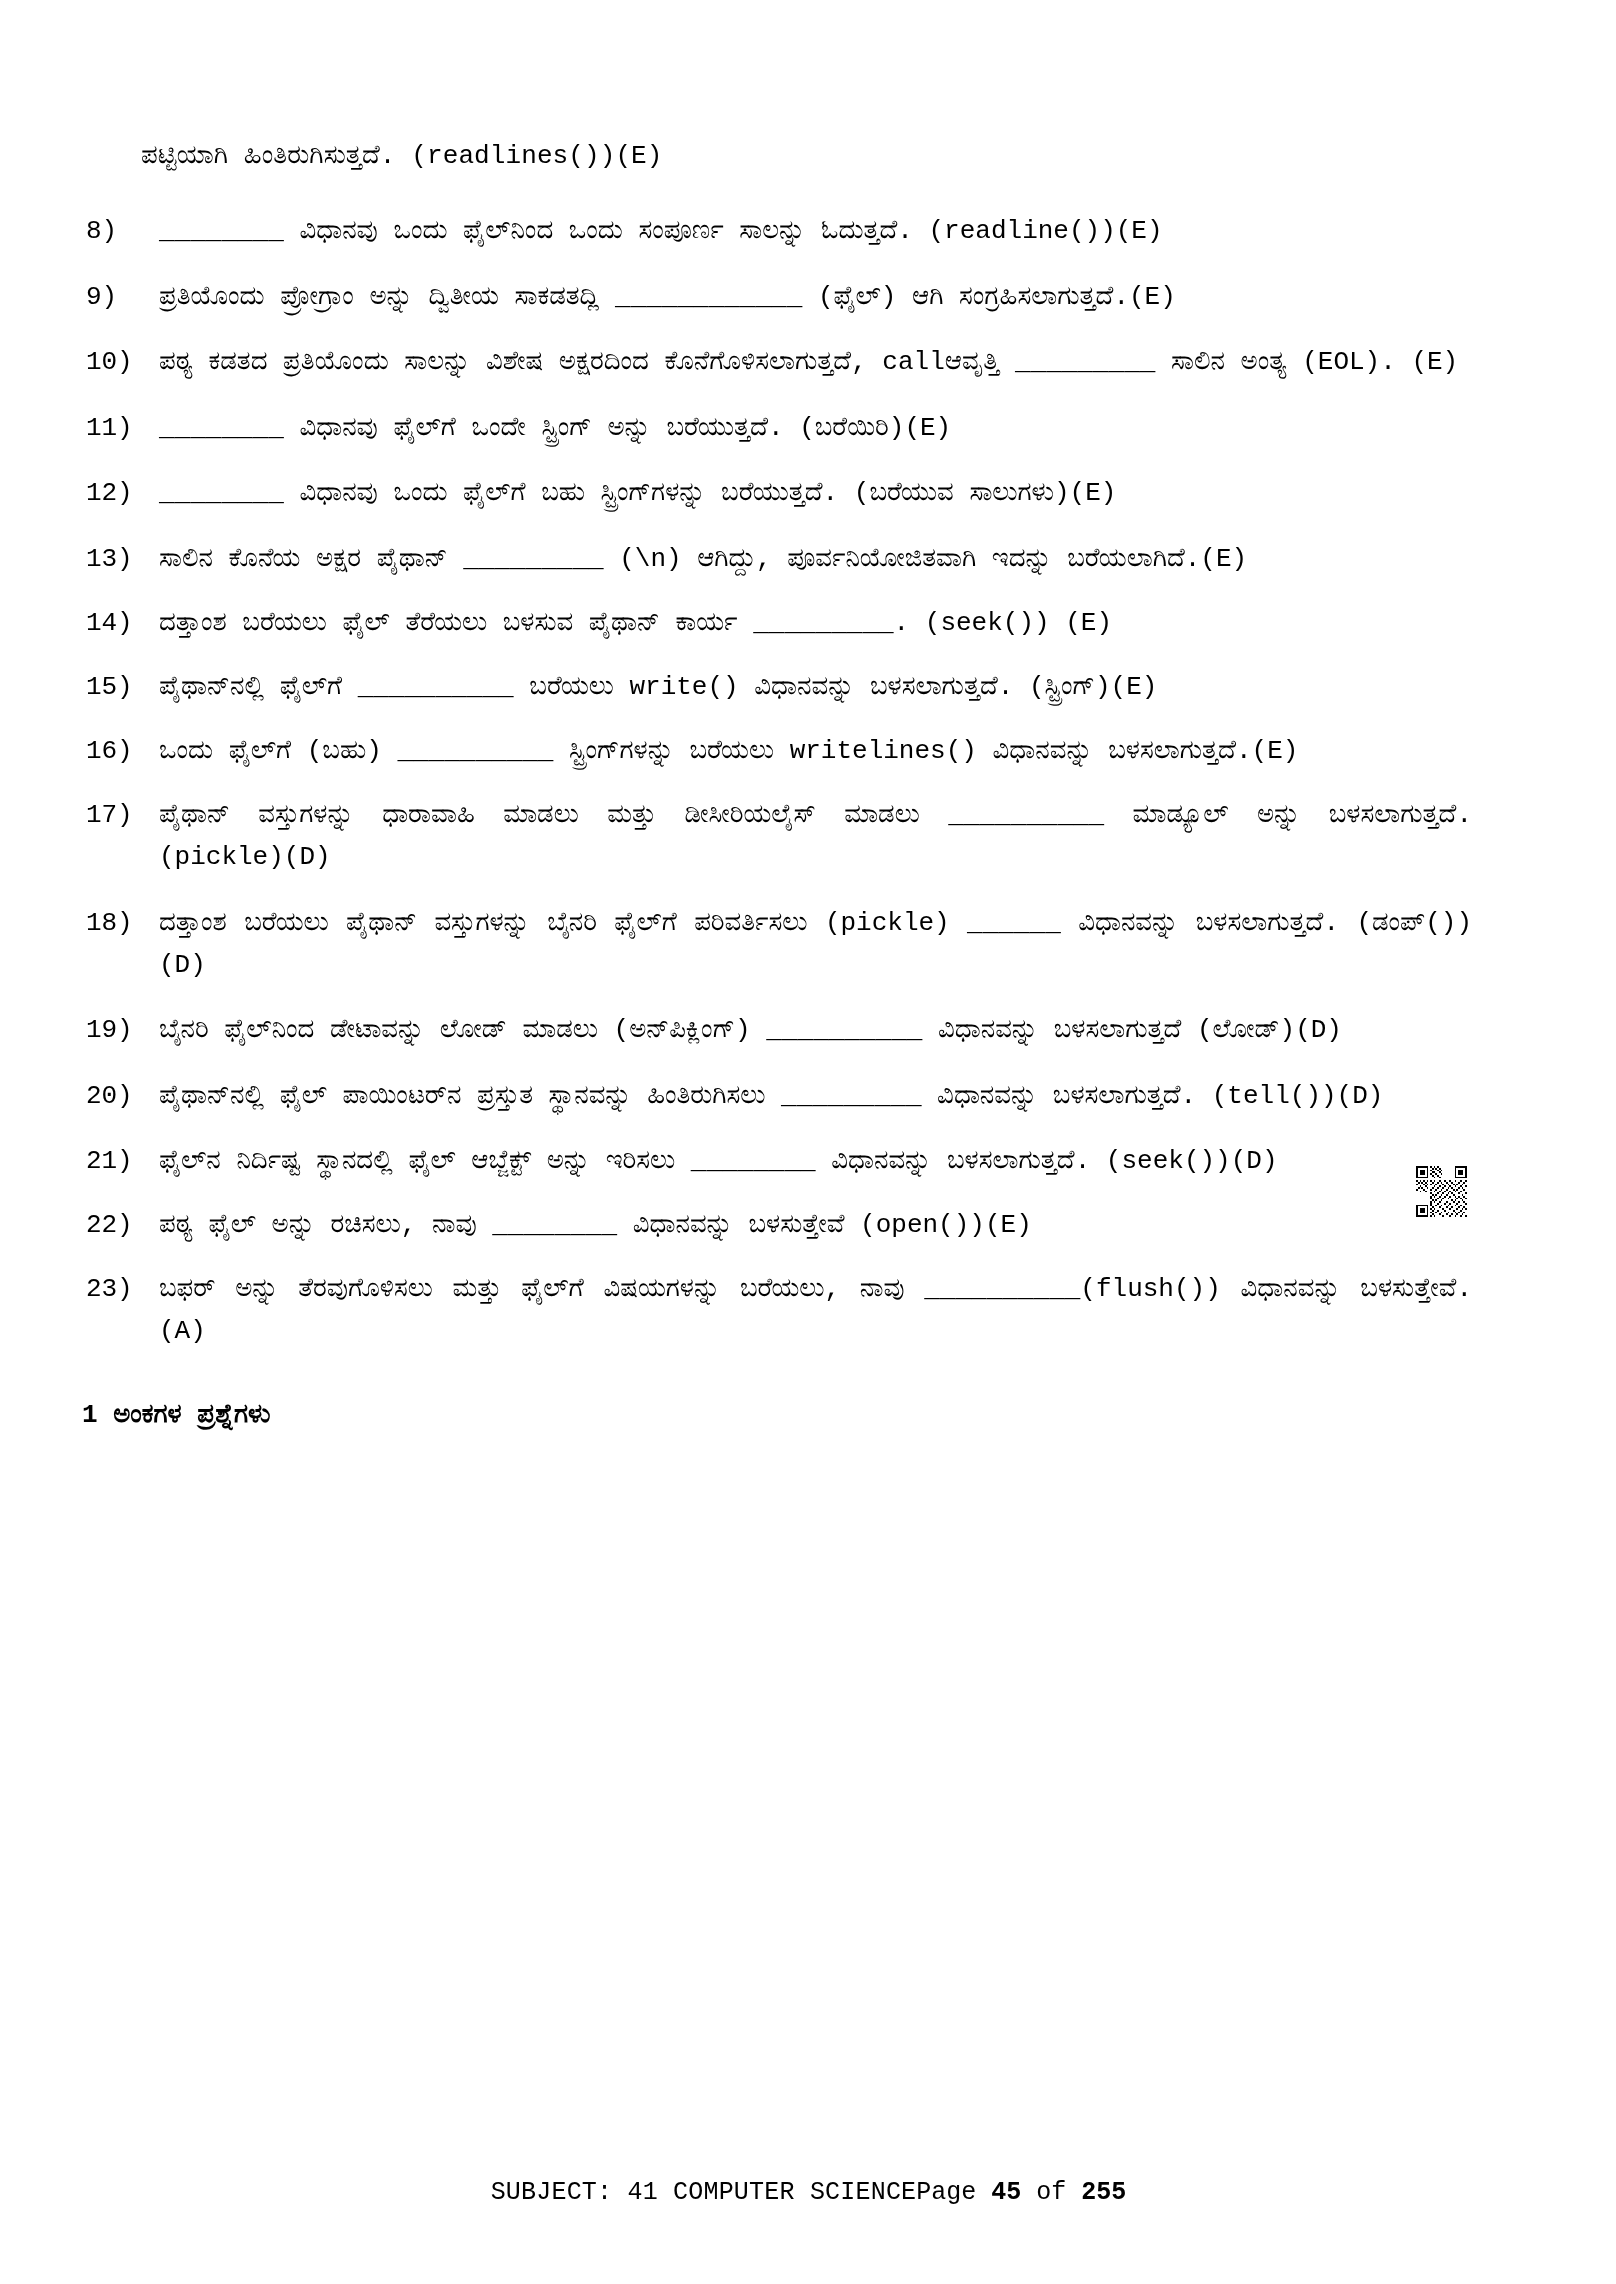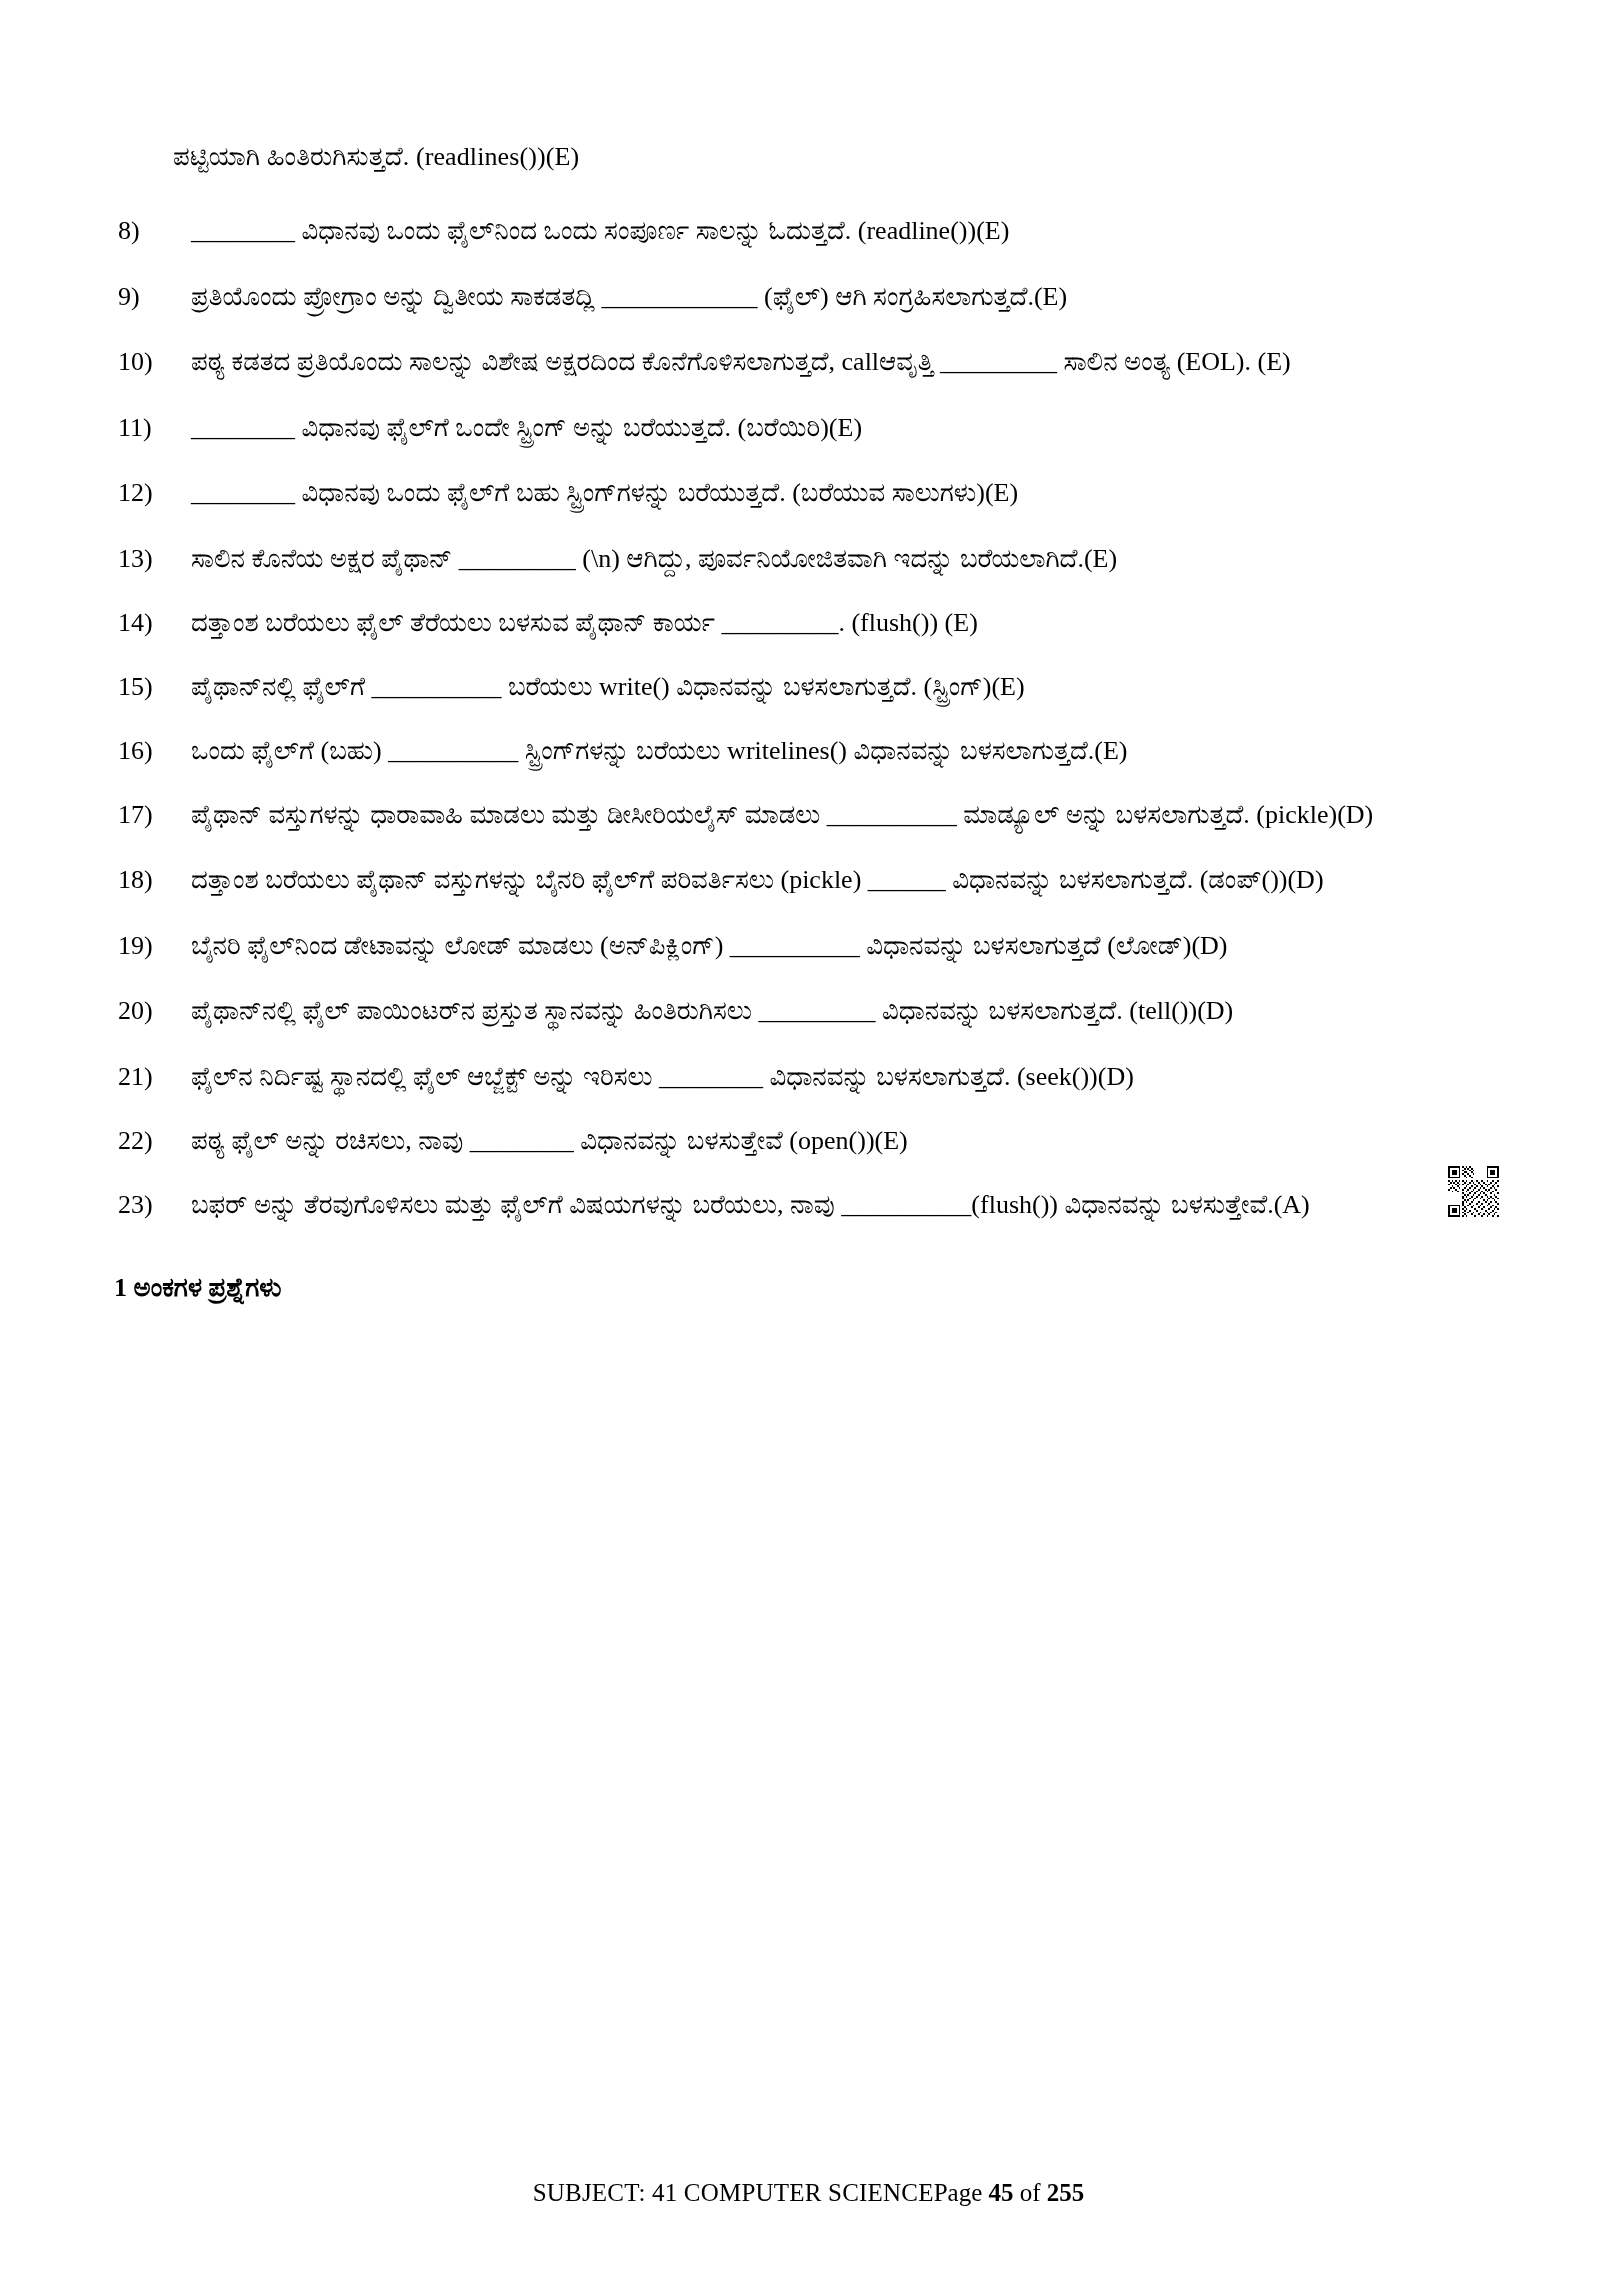--- a/index.html
+++ b/index.html
@@ -14,21 +14,22 @@
     color: #000000;
     position: relative;
     overflow: hidden;
   }
   .page {
     position: absolute;
     top: 0; left: 0;
     width: 1617px;
     height: 2284px;
     box-sizing: border-box;
-    padding: 137px 114px 78px 114px;
+    padding: 137px 114px 78px 82px;
+    font-family: Liberation Mono, monospace;
   }
   .content {
     position: relative;
     width: 1390px;
   }
   
   .cont-line {
     font-size: 26px;
     line-height: 1.5;
     margin: 0 0 34px 59px;
@@ -128,21 +129,21 @@
         <span class="qtext">________ ವಿಧಾನವು ಒಂದು ಫೈಲ್‌ಗೆ ಬಹು ಸ್ಟ್ರಿಂಗ್‌ಗಳನ್ನು ಬರೆಯುತ್ತದೆ. (ಬರೆಯುವ ಸಾಲುಗಳು)(E)</span>
       </li>
 
       <li class="qitem tight">
         <span class="qnum">13)</span>
         <span class="qtext">ಸಾಲಿನ ಕೊನೆಯ ಅಕ್ಷರ ಪೈಥಾನ್ _________ (\n) ಆಗಿದ್ದು, ಪೂರ್ವನಿಯೋಜಿತವಾಗಿ ಇದನ್ನು ಬರೆಯಲಾಗಿದೆ.(E)</span>
       </li>
 
       <li class="qitem tight">
         <span class="qnum">14)</span>
-        <span class="qtext">ದತ್ತಾಂಶ ಬರೆಯಲು ಫೈಲ್ ತೆರೆಯಲು ಬಳಸುವ ಪೈಥಾನ್ ಕಾರ್ಯ _________. (flush())  (E)</span>
+        <span class="qtext">ದತ್ತಾಂಶ ಬರೆಯಲು ಫೈಲ್ ತೆರೆಯಲು ಬಳಸುವ ಪೈಥಾನ್ ಕಾರ್ಯ _________. (seek())  (E)</span>
       </li>
 
       <li class="qitem tight">
         <span class="qnum">15)</span>
         <span class="qtext">ಪೈಥಾನ್‌ನಲ್ಲಿ ಫೈಲ್‌ಗೆ __________ ಬರೆಯಲು write() ವಿಧಾನವನ್ನು ಬಳಸಲಾಗುತ್ತದೆ. (ಸ್ಟ್ರಿಂಗ್)(E)</span>
       </li>
 
       <li class="qitem tight">
         <span class="qnum">16)</span>
         <span class="qtext">ಒಂದು ಫೈಲ್‌ಗೆ (ಬಹು) __________ ಸ್ಟ್ರಿಂಗ್‌ಗಳನ್ನು ಬರೆಯಲು writelines() ವಿಧಾನವನ್ನು ಬಳಸಲಾಗುತ್ತದೆ.(E)</span>

